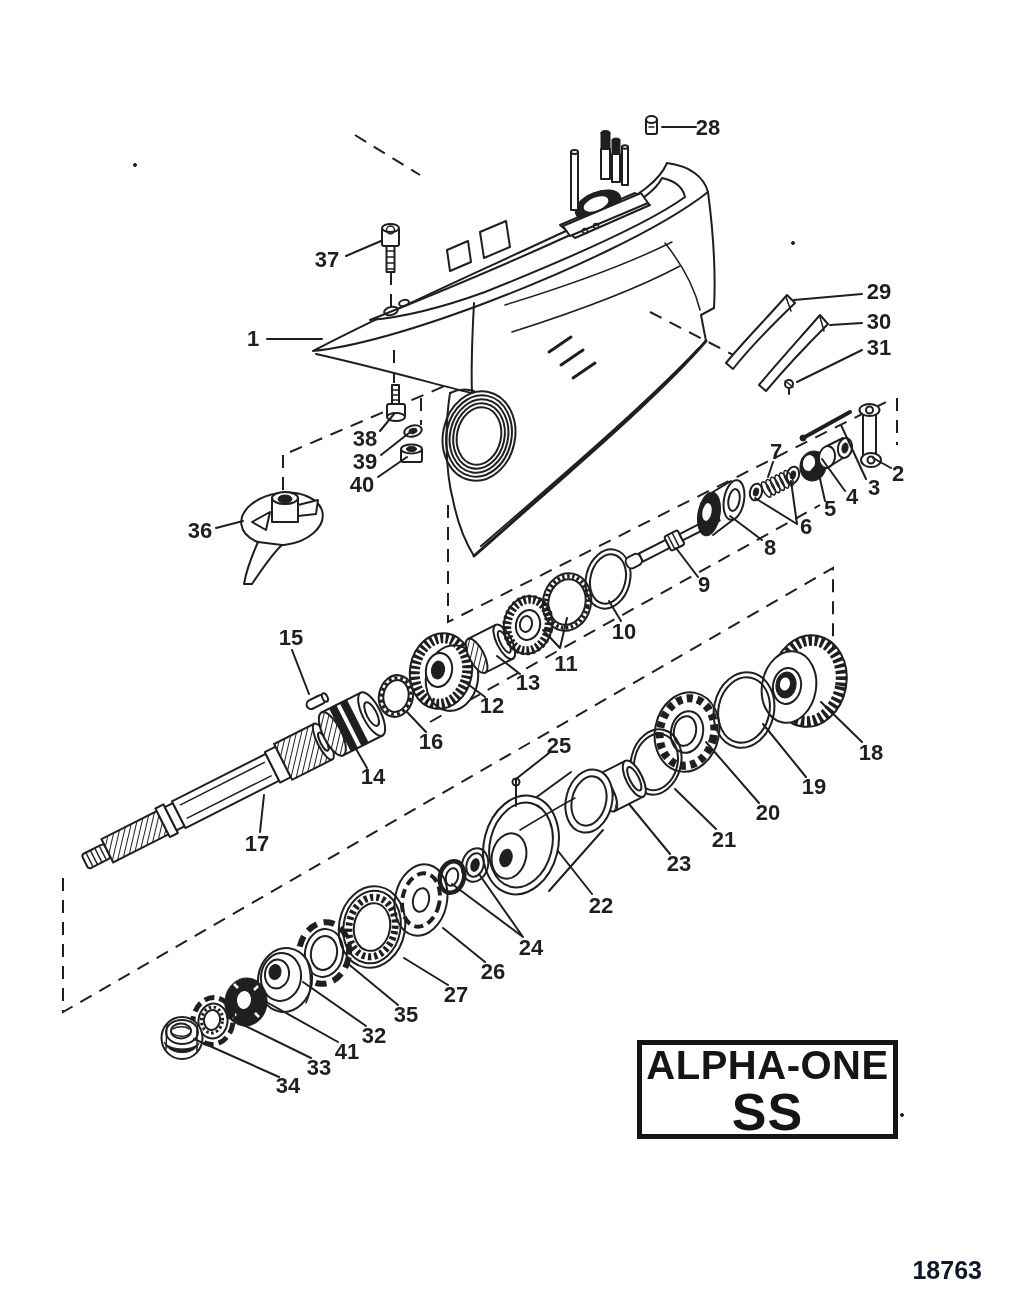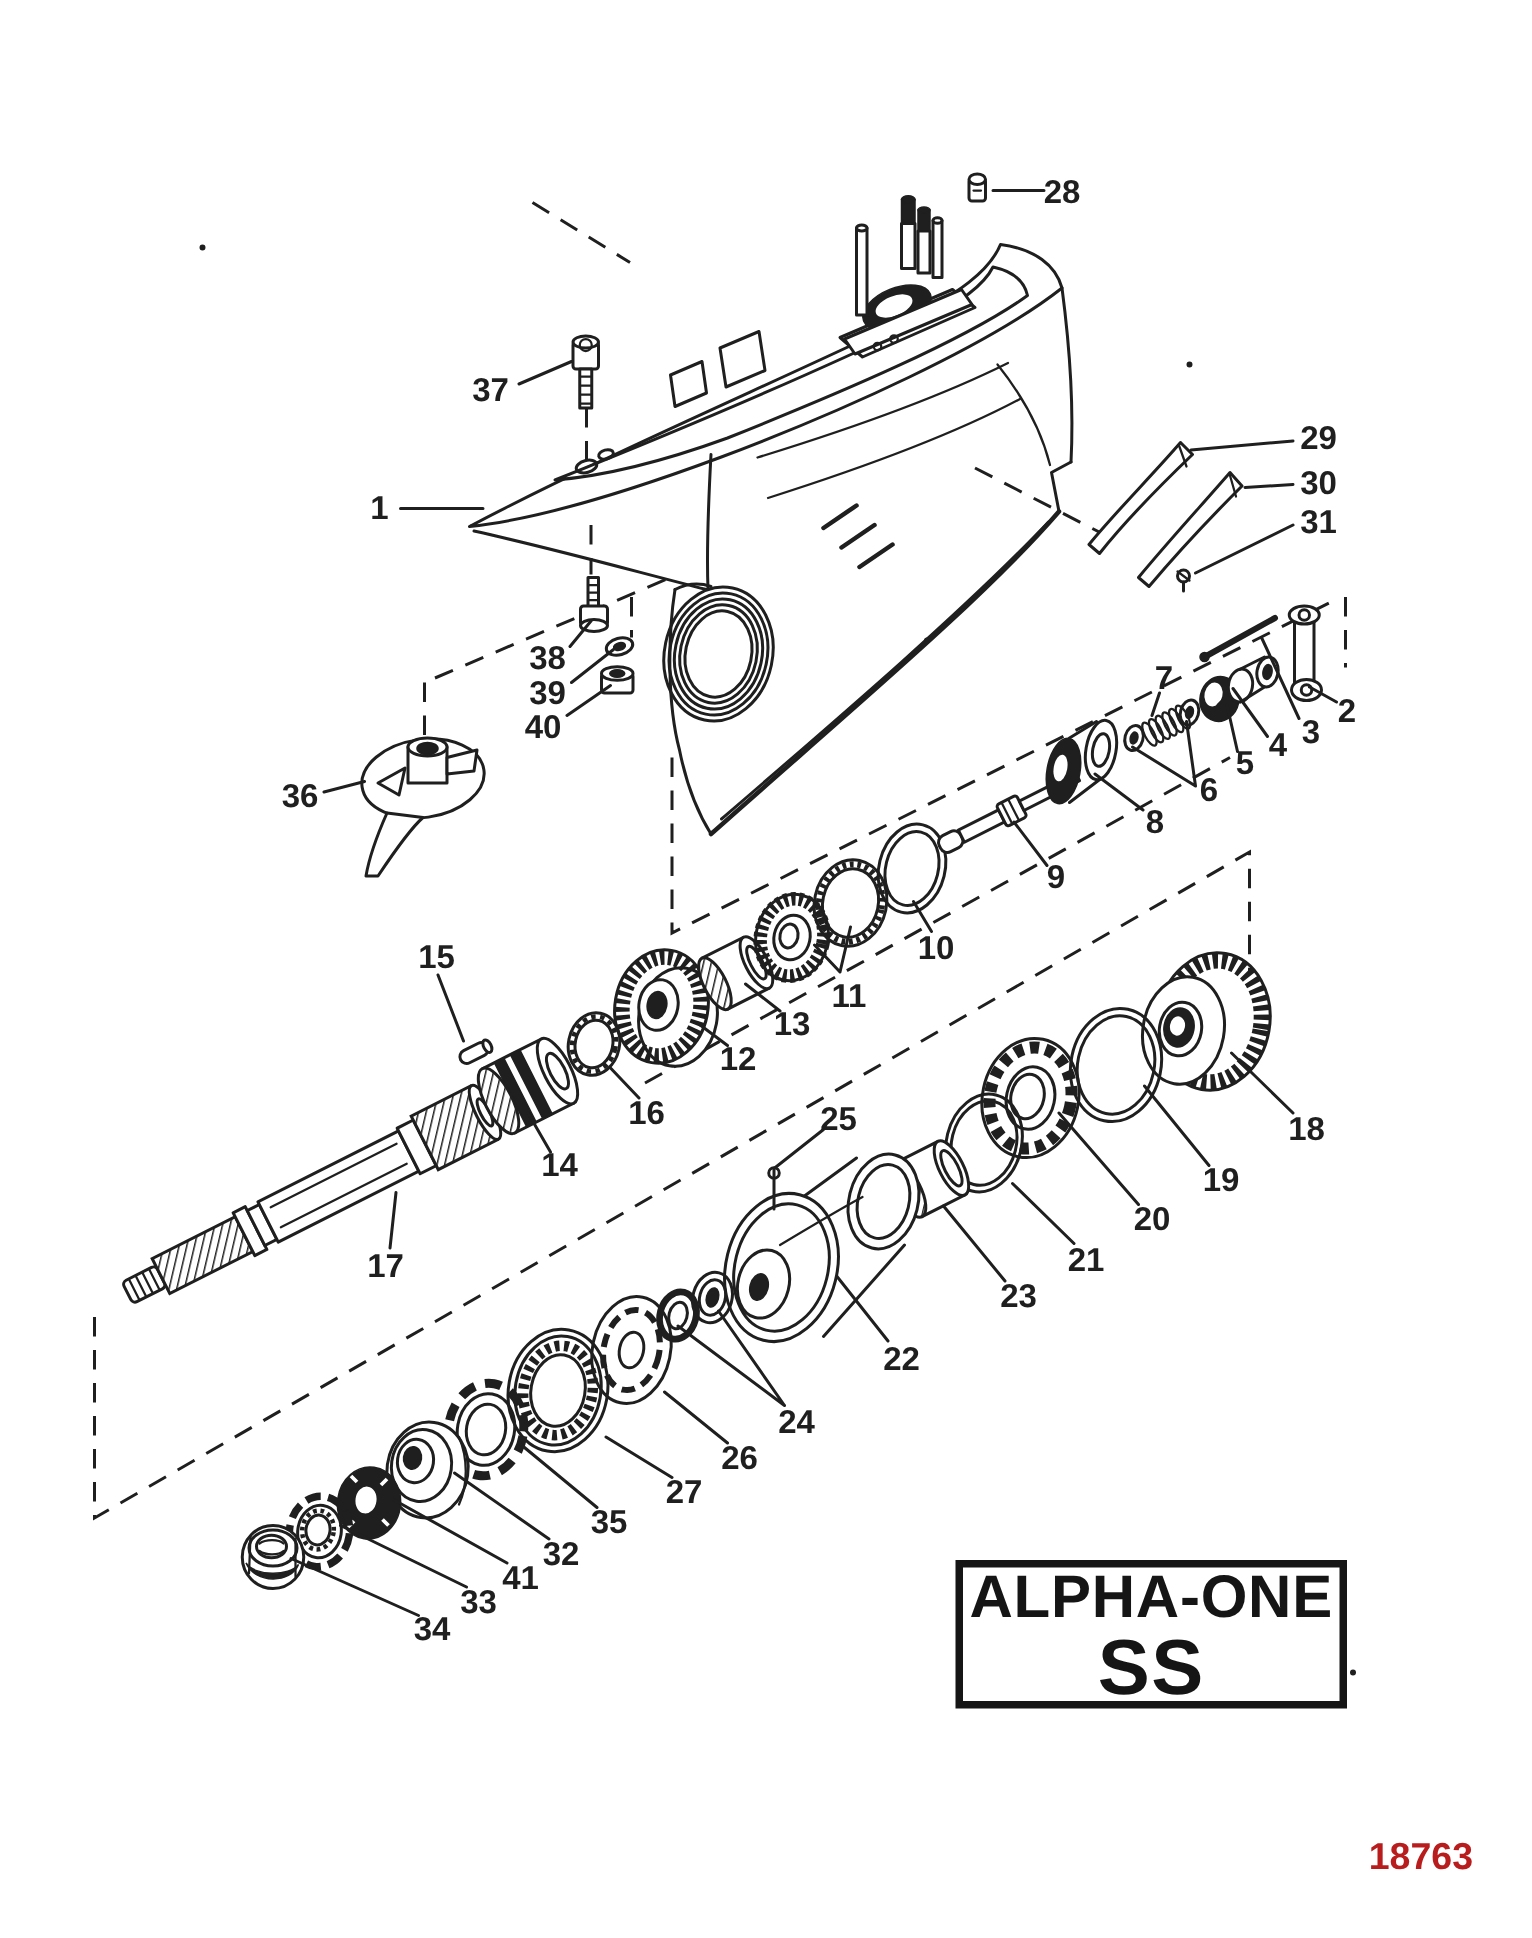--- a/index.html
+++ b/index.html
@@ -13,22 +13,22 @@
   .fw{fill:#fff;stroke:var(--ink);stroke-width:2;stroke-linejoin:round;}
   .fd{fill:var(--ink);stroke:var(--ink);stroke-width:1;}
   .dash{fill:none;stroke:var(--ink);stroke-width:2;stroke-dasharray:13 9;}
   .leader{fill:none;stroke:var(--ink);stroke-width:2;stroke-linecap:round;}
   .callout{font:700 22px "Liberation Sans", sans-serif;fill:var(--ink);text-anchor:middle;}
   #title-box{position:absolute;left:637px;top:1040px;width:261px;height:99px;border:5px solid #151515;
              box-sizing:border-box;display:flex;flex-direction:column;align-items:center;justify-content:space-between;
              background:#fff;color:#151515;line-height:1.02;}
   #title-box .t1{font-weight:700;font-size:40px;letter-spacing:.5px;}
   #title-box .t2{font-weight:700;font-size:52px;letter-spacing:1px;}
-  #drawing-number{position:absolute;left:878px;top:1224px;width:104px;text-align:right;
-                  font-weight:700;font-size:25px;color:#b91c1c;}
+  #drawing-number{position:absolute;left:878px;top:1256px;width:104px;text-align:right;
+                  font-weight:700;font-size:25px;color:#0f172a;}
 </style>
 </head>
 <body>
 
 <div id="stage">
 
 <svg width="1021" height="1292" viewBox="0 0 1021 1292">
   <defs>
     <pattern id="sp" width="5" height="5" patternUnits="userSpaceOnUse" patternTransform="rotate(40)">
       <rect width="5" height="5" fill="#fff"></rect>

